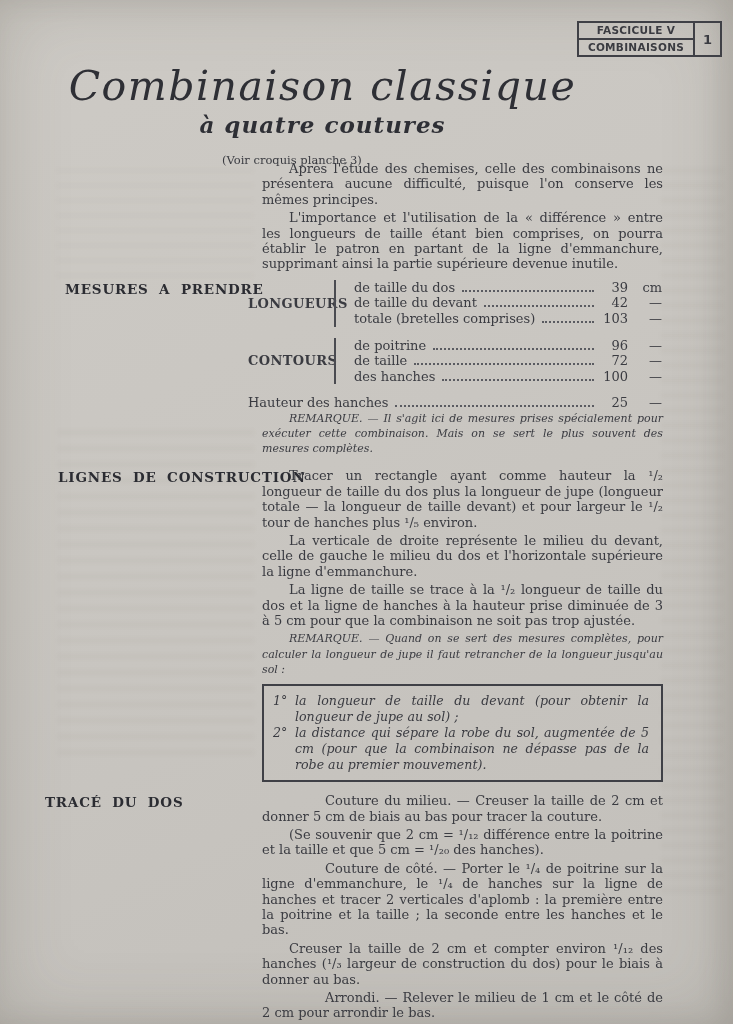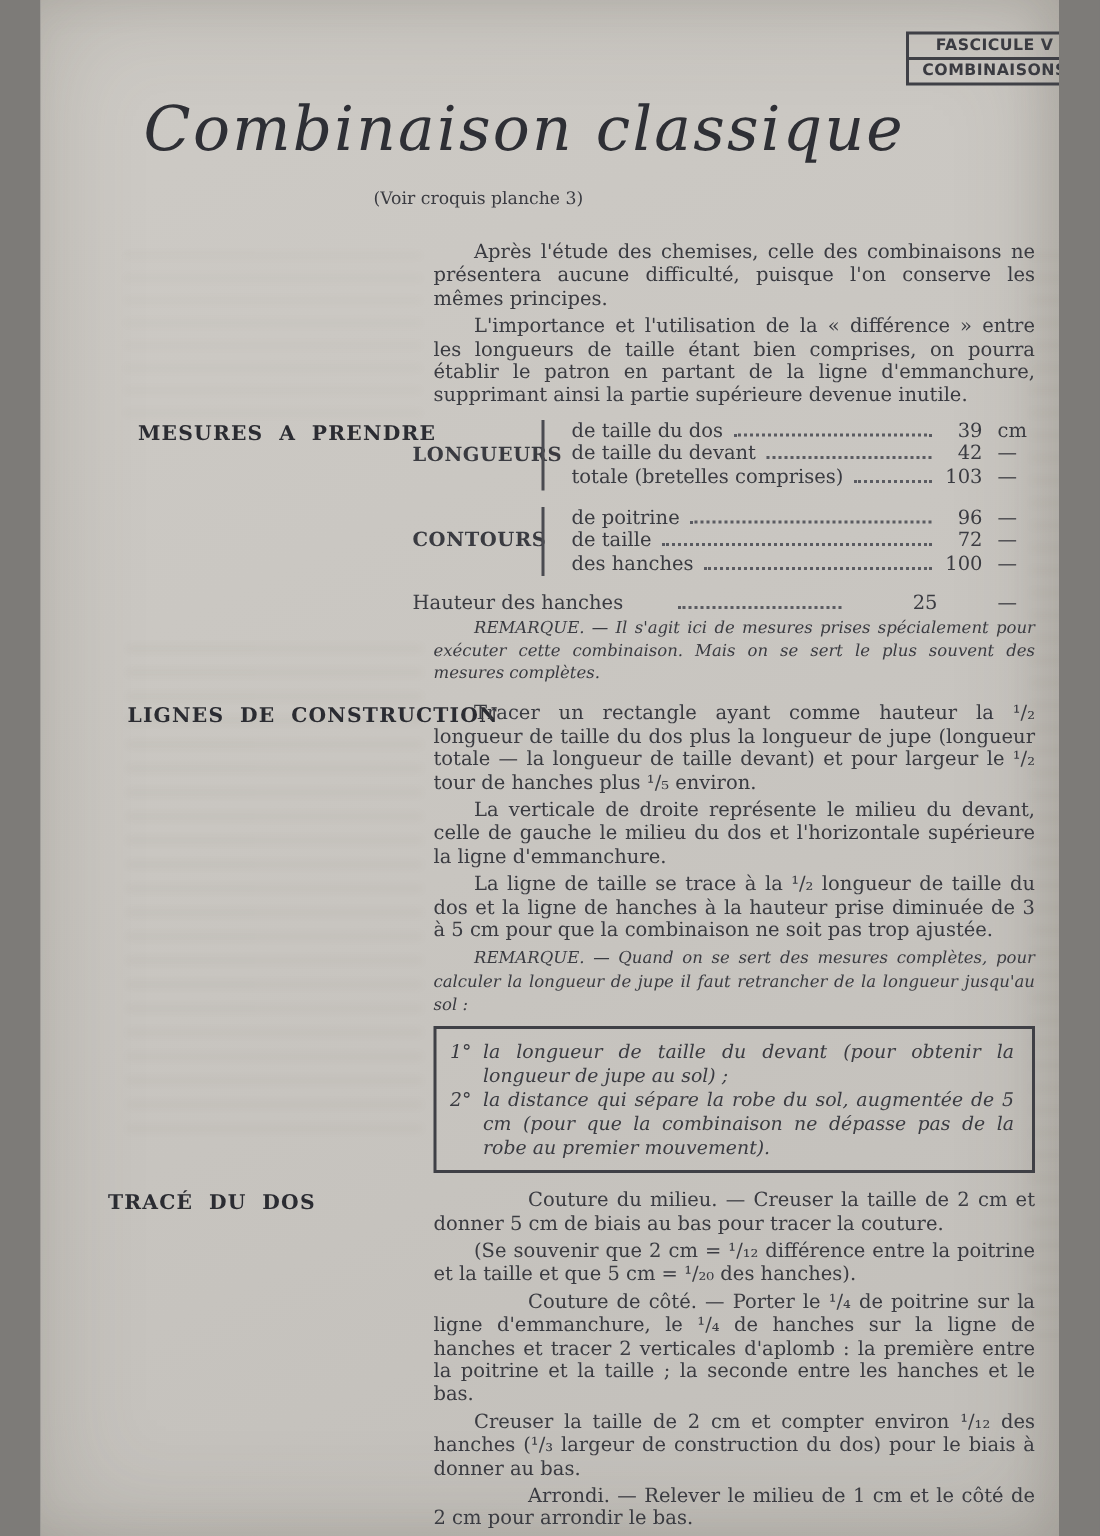--- a/index.html
+++ b/index.html
@@ -1,17 +1,17 @@
 <!DOCTYPE html>
 <html><head>
 <meta charset="utf-8">
 <style>
   html,body { margin:0; padding:0; background:#7d7b78; }
   .page {
-    position:relative; width:679px; height:1024px; margin:0 auto;
+    position:relative; width:733px; height:1024px; margin:0 auto;
     background: linear-gradient(155deg, #cdcac5 0%, #c9c6c1 45%, #c2bfba 100%);
     box-shadow: inset 0 0 70px rgba(88,82,70,0.22), inset -12px 0 25px rgba(88,82,70,0.12);
     overflow:hidden;
     font-family:"DejaVu Serif", serif;
     color:#3a3b41;
   }
   
   .ghost { position:absolute; filter:blur(2px); pointer-events:none; }
   .g1 { left:58px; top:430px; width:196px; height:330px; opacity:.5;
         background:repeating-linear-gradient(180deg, rgba(122,108,86,0.10) 0 5px, transparent 5px 16px); }
@@ -47,22 +47,22 @@
   .lead { font-weight:normal;margin-left:36px; }
 
   
   .measures { margin-left:-14px; width:414px; text-align:left; }
   .mgroup { display:flex; margin-bottom:11px; }
   .mlabel { width:86px; flex:none; font-weight:bold; letter-spacing:0.4px; display:flex; align-items:center; }
   .mitems { flex:1; border-left:2px solid #4a4b51; padding-left:18px; }
   .mrow { display:flex; align-items:baseline; height:15.6px; white-space:nowrap; }
   .leader { flex:1; border-bottom:2px dotted #5a5b61; margin:0 4px 3px 7px; min-width:16px; }
   .mval { width:30px; text-align:right; flex:none; }
-  .munit { width:24px; text-align:left; padding-left:10px; flex:none; }
-  .mextra { display:flex; align-items:baseline; margin-top:4px; white-space:nowrap;gap:30px; }
+  .munit { width:24px; text-align:right; padding-left:10px; flex:none; }
+  .mextra { display:flex; align-items:baseline; margin-top:4px; white-space:nowrap; }
 
   .remark { font-style:italic; font-size:11px; line-height:15.2px; margin:7px 0 3px 0; text-indent:42px; text-align:justify; }
 
   .rule-box { border:2px solid #3f4046; margin:7px 0 9px 0; padding:7px 12px 7px 9px; font-style:italic; font-size:12.6px; line-height:16px; }
   .box-item { display:flex; }
   .box-num { width:22px; flex:none; }
   .box-text { flex:1; text-align:justify; }
 
   .watermark {
     position:absolute; top:929px; left:0; width:733px; text-align:center;
@@ -83,20 +83,21 @@
   <div class="header-box">
     <div class="hb-left">
       <div class="hb-row">FASCICULE V</div>
       <div class="hb-row">COMBINAISONS</div>
     </div>
     <div class="hb-page">1</div>
   </div>
 
   <div class="title-block">
     <div class="doc-title">Combinaison classique</div>
+    <div class="doc-subtitle">à quatre coutures</div>
     <div class="title-note">(Voir croquis planche 3)</div>
   </div>
 
   <div class="main">
 
     <div class="section">
       <div class="label-col"></div>
       <div class="text-col">
         <p>Après l'étude des chemises, celle des combinaisons ne présentera aucune difficulté, puisque l'on conserve les mêmes principes.</p>
         <p>L'importance et l'utilisation de la « différence » entre les longueurs de taille étant bien comprises, on pourra établir le patron en partant de la ligne d'emmanchure, supprimant ainsi la partie supérieure devenue inutile.</p>

